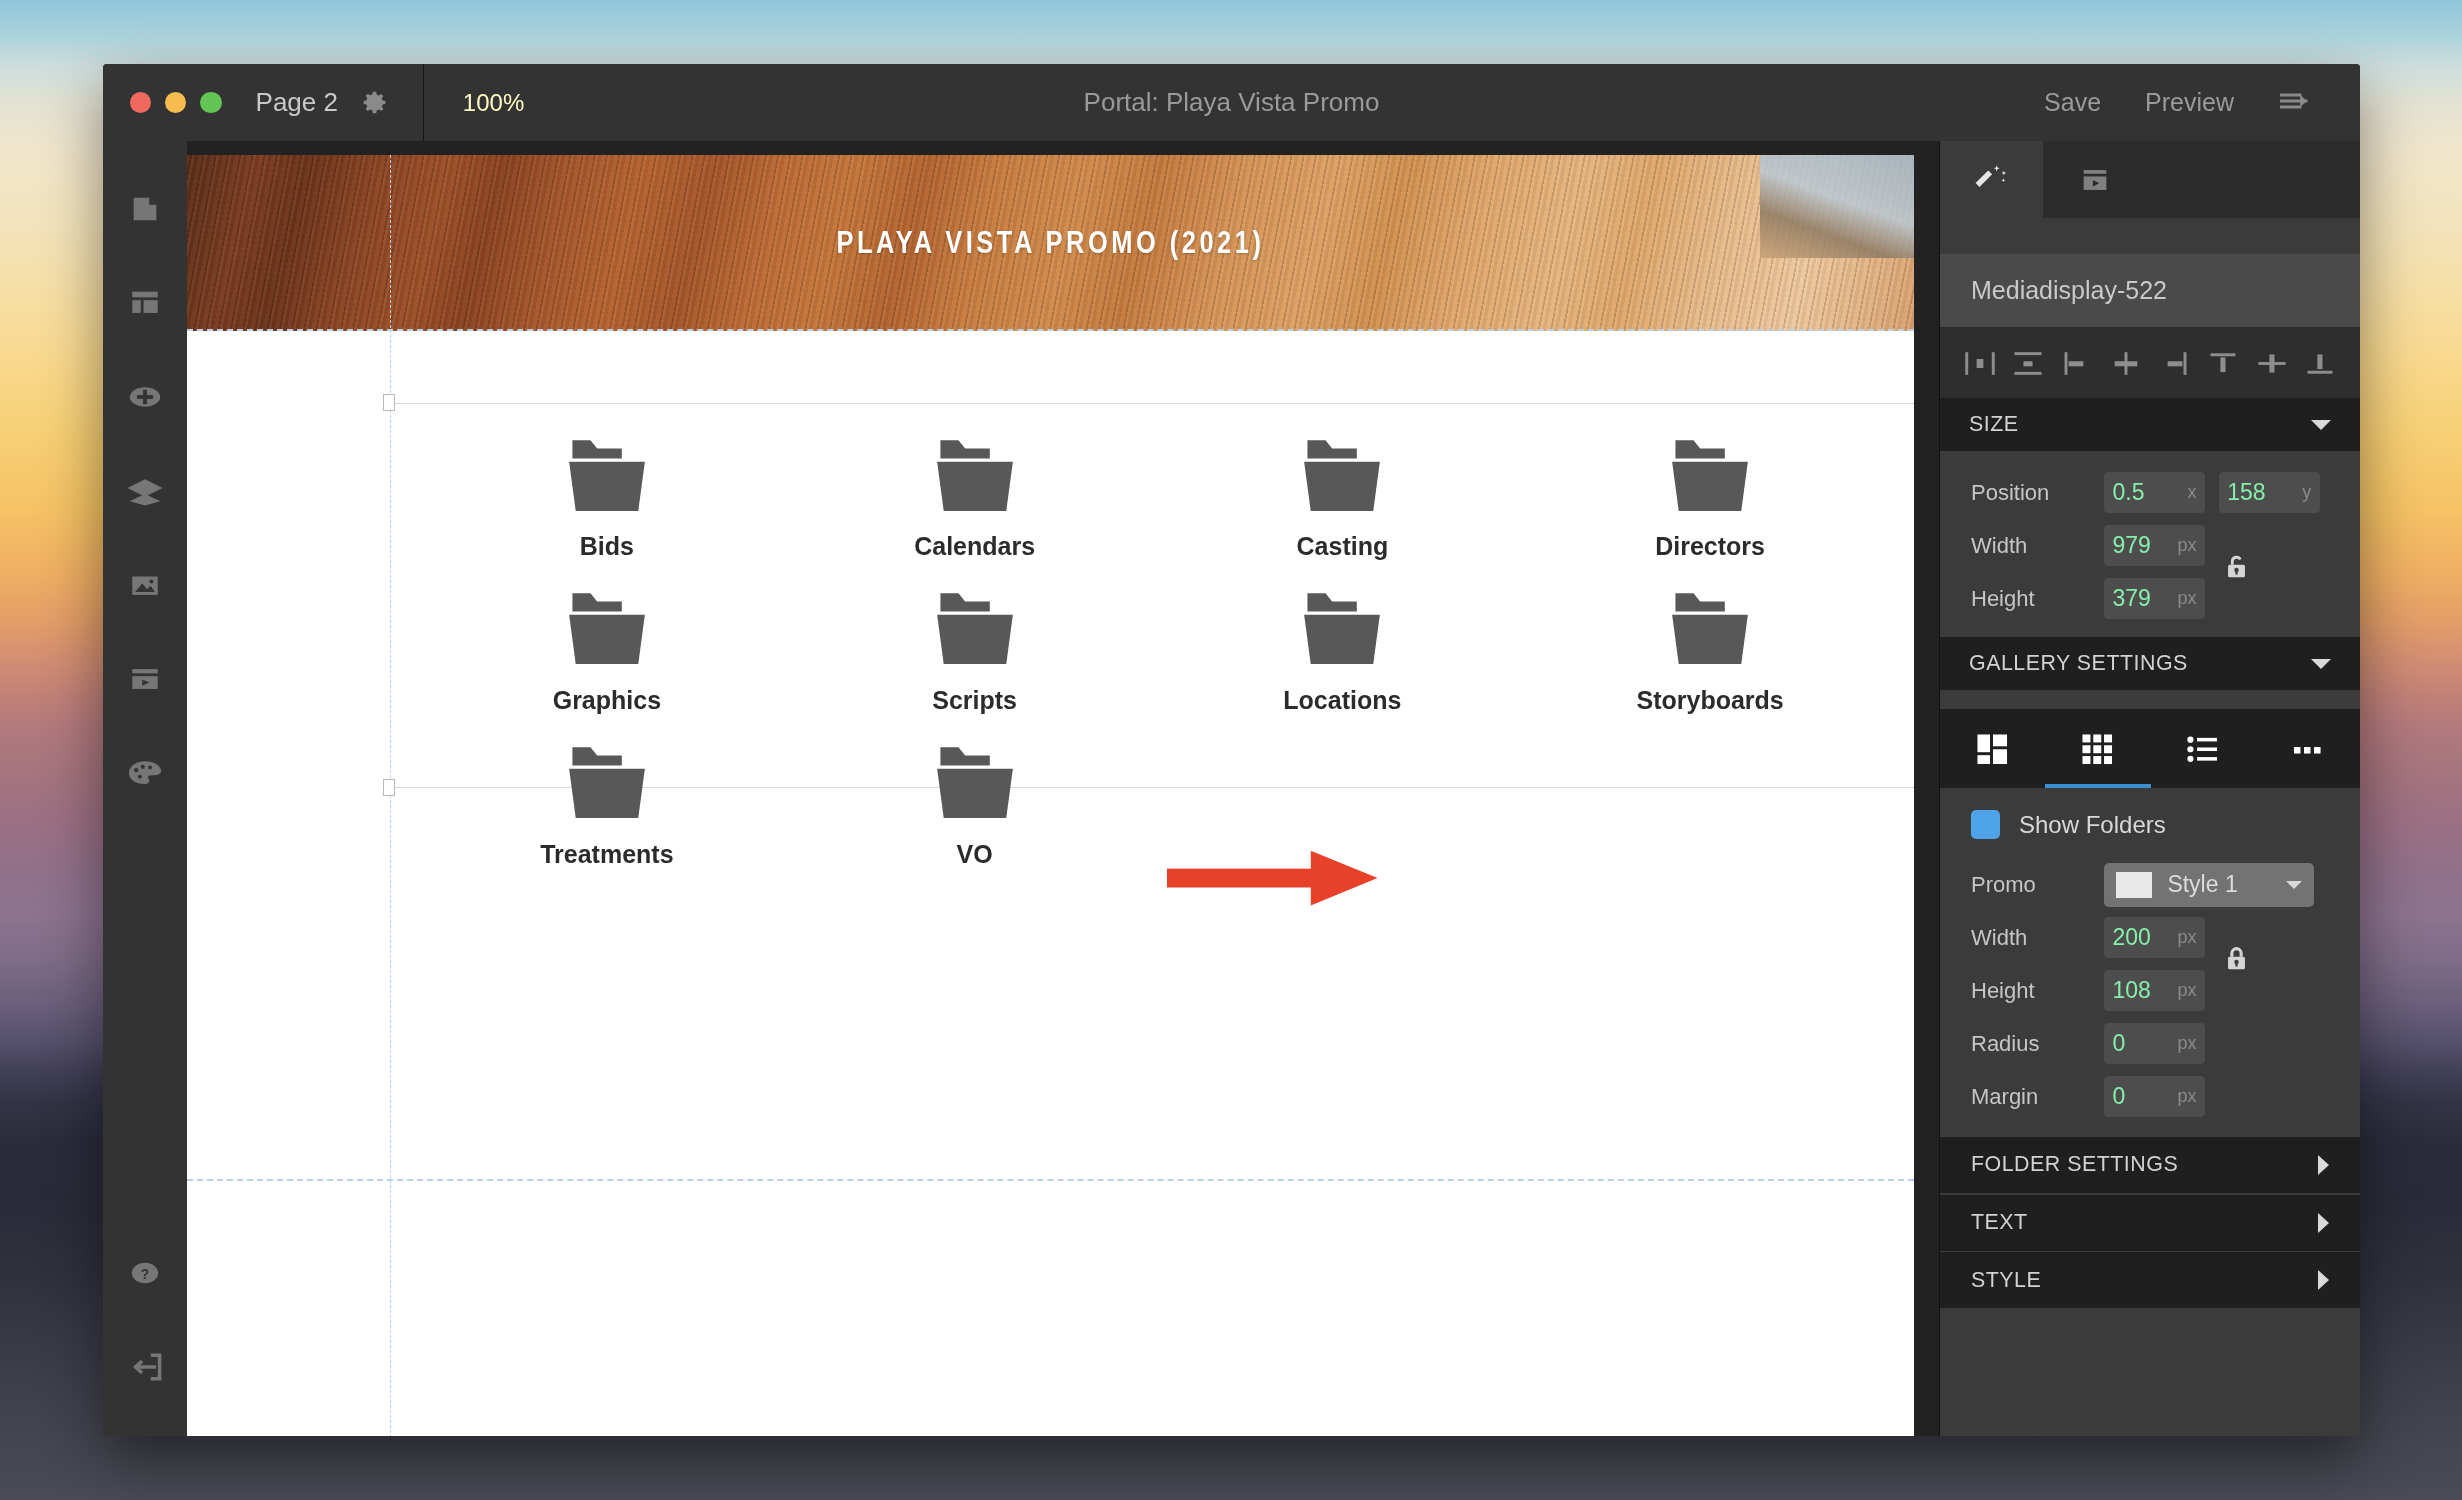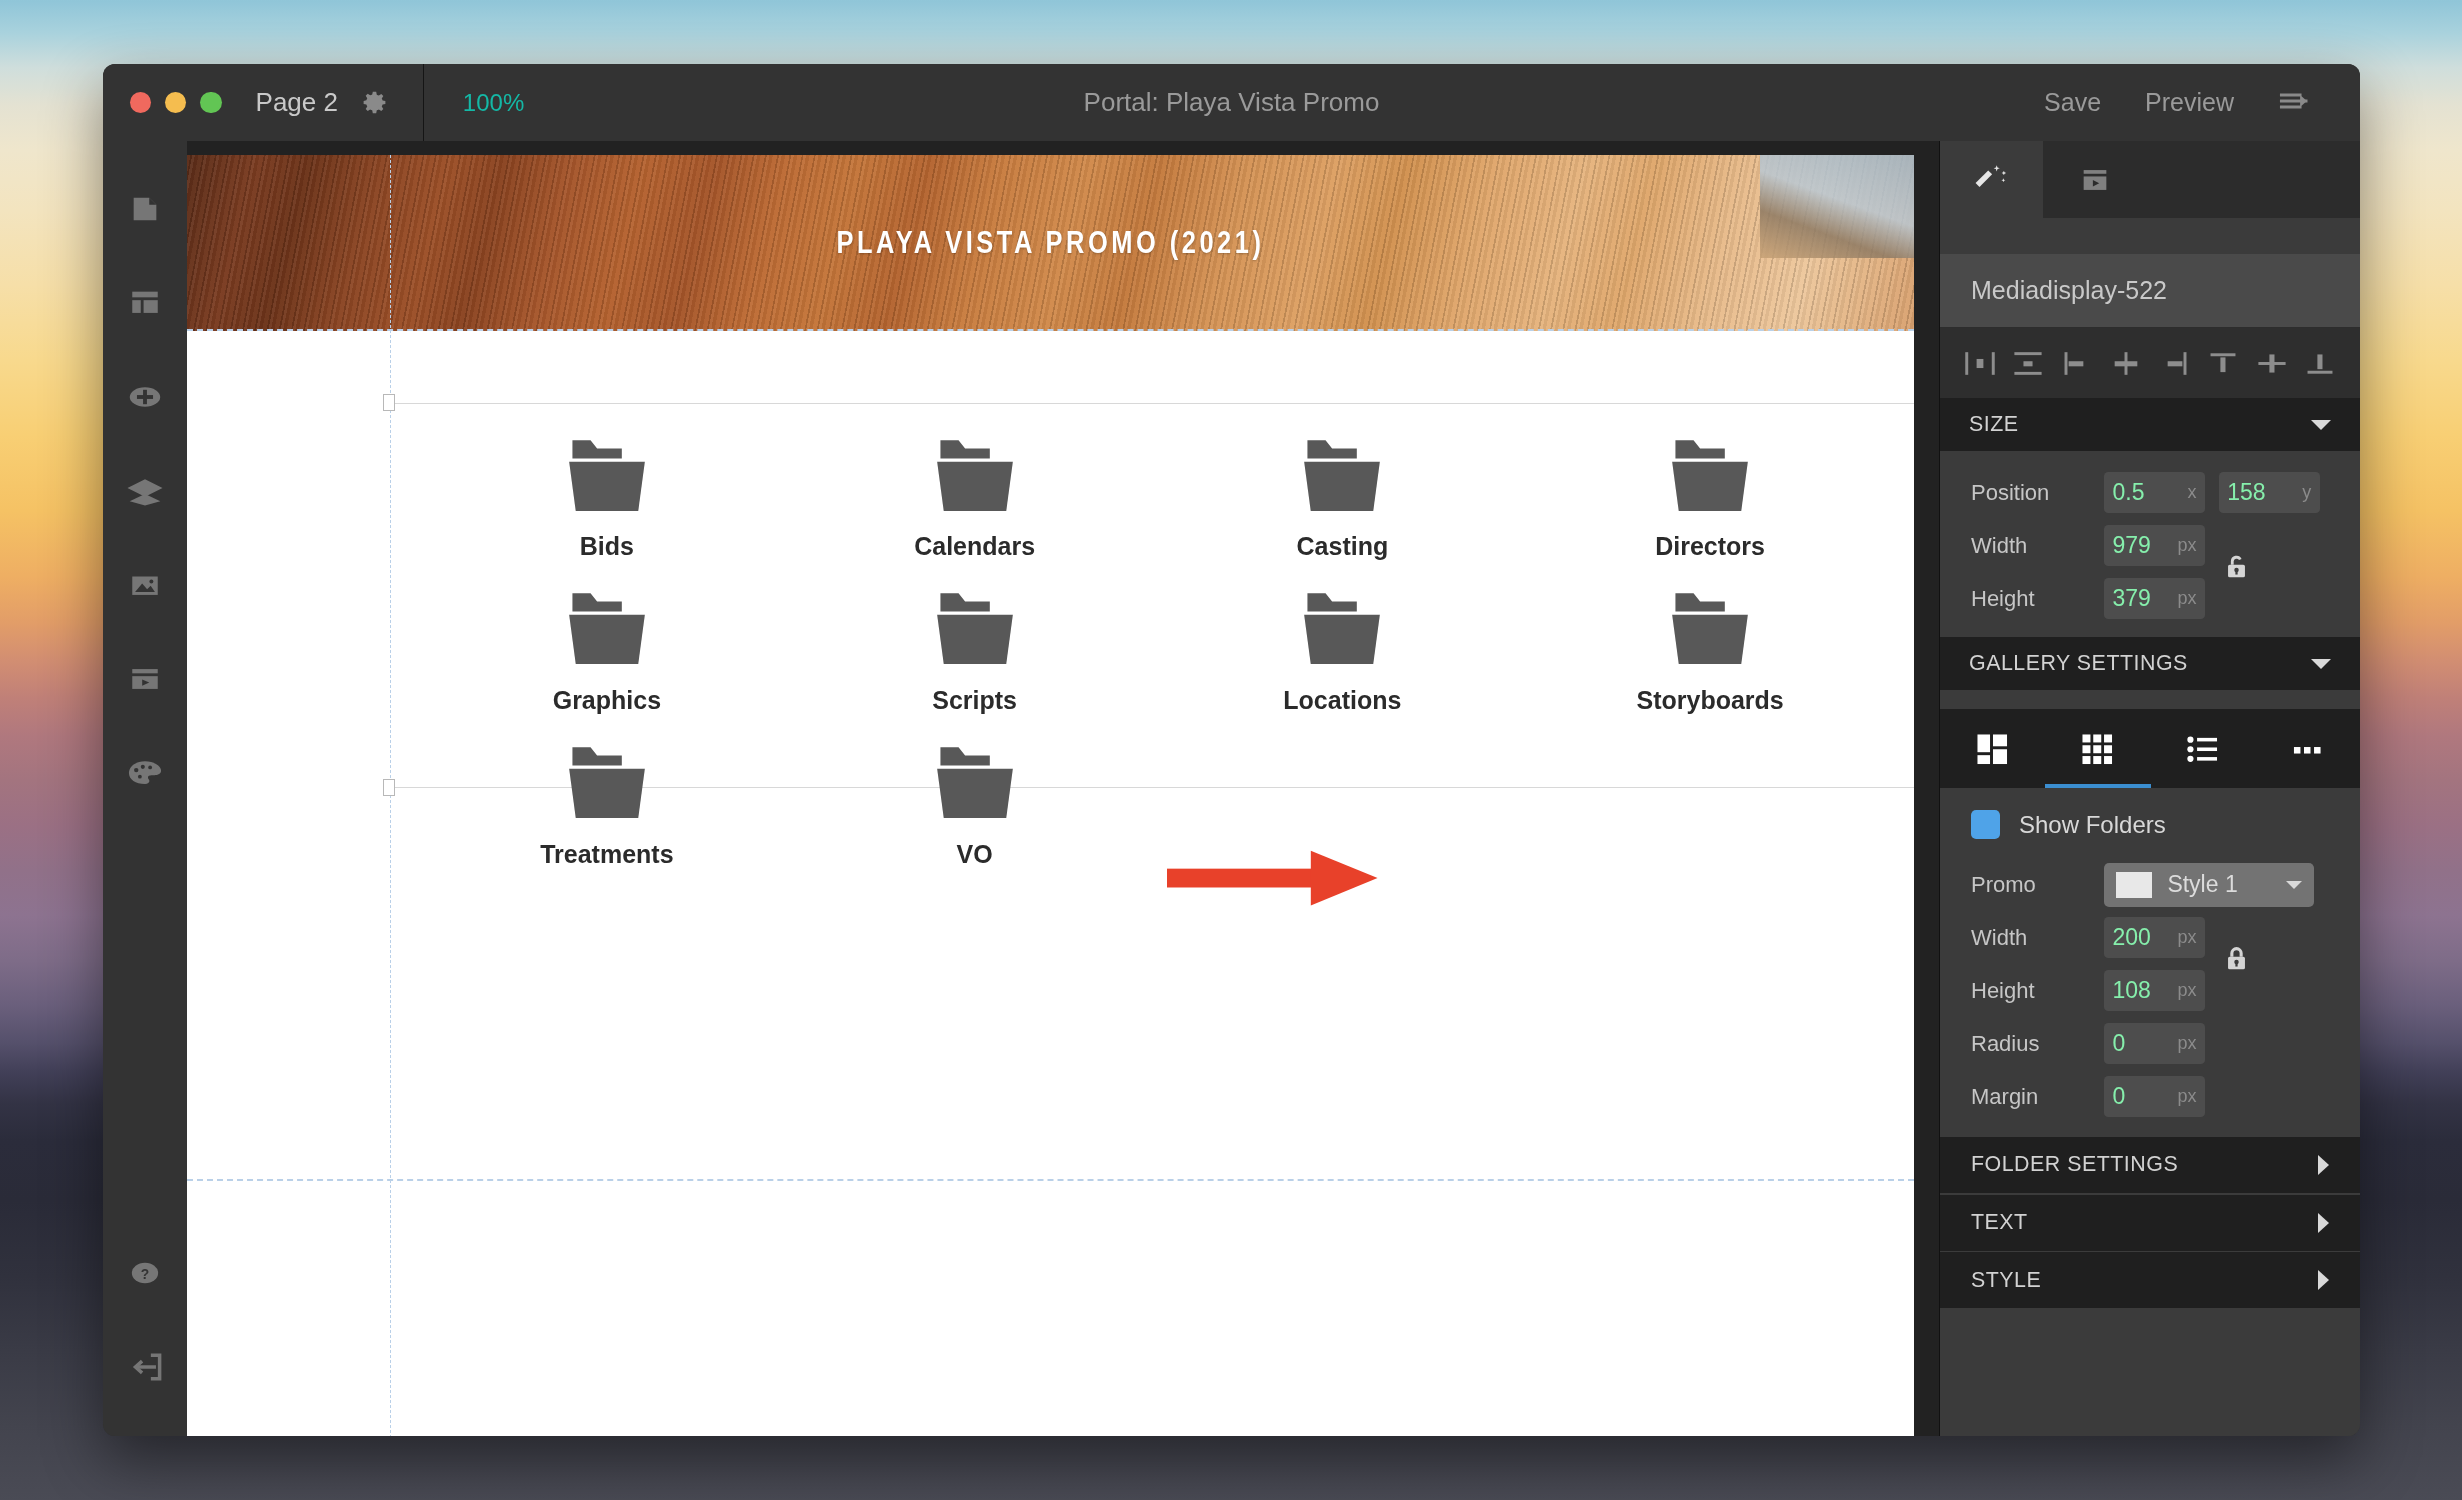--- a/index.html
+++ b/index.html
@@ -55,21 +55,21 @@
     opacity:.25;
     pointer-events:none;
   }
 
   
   #app-window {
     position: absolute;
     left: 103px; top: 64px;
     width: 2257px; height: 1372px;
     background: #333333;
-    border-radius: 12px;
+    border-radius: 4px;
     box-shadow: 0 24px 60px rgba(0,0,0,0.45);
     overflow: hidden;
     display: flex;
     flex-direction: column;
   }
 
   
   #titlebar {
     height: 77px;
     background: #333333;
@@ -92,21 +92,21 @@
   #gear-btn {
     margin-left: 22px;
     width: 29px; height: 29px;
     display:flex; align-items:center; justify-content:center;
   }
   #zoom-sep {
     width: 0.9px; height: 77px; background: #151515;
     margin-left: 34px;
   }
   #zoom-level {
-    color: #14b8a6; font-size: 24px;
+    color: #fef9c3; font-size: 24px;
     margin-left: 39px;
   }
   #doc-title {
     position: absolute;
     left: 0; right: 0;
     text-align: center;
     color: #9a9a9a;
     font-size: 26px;
     pointer-events: none;
   }

